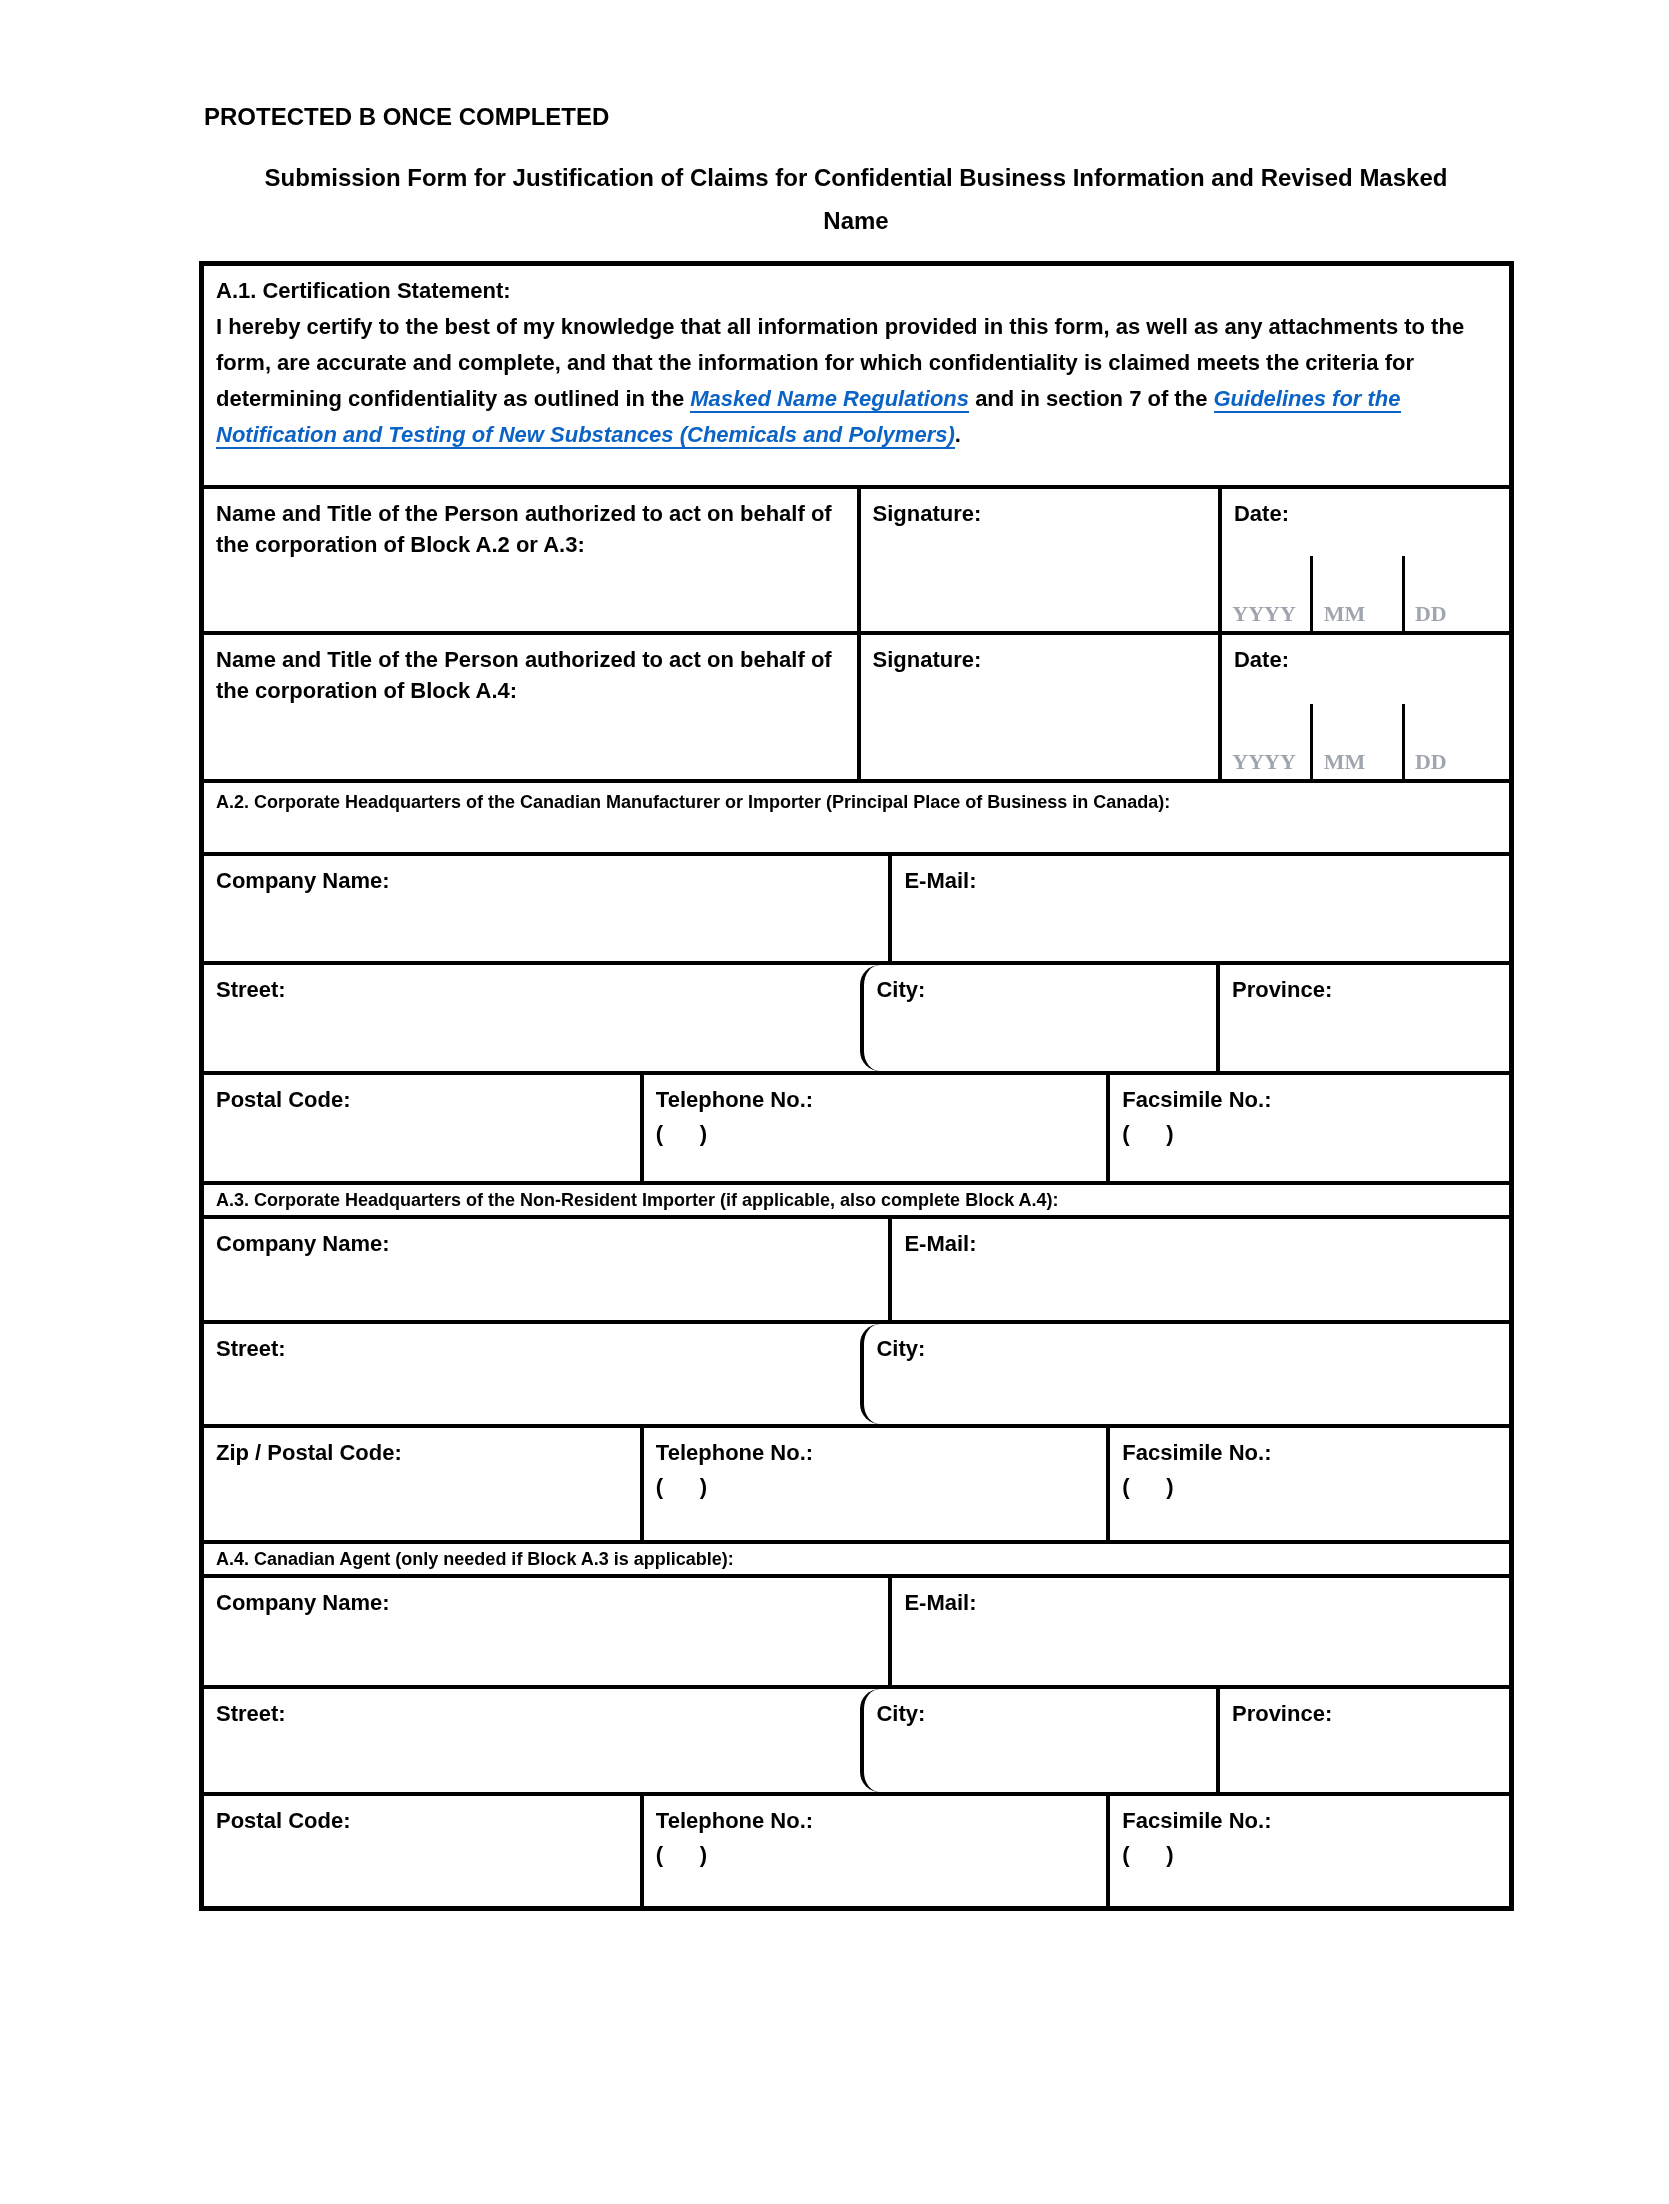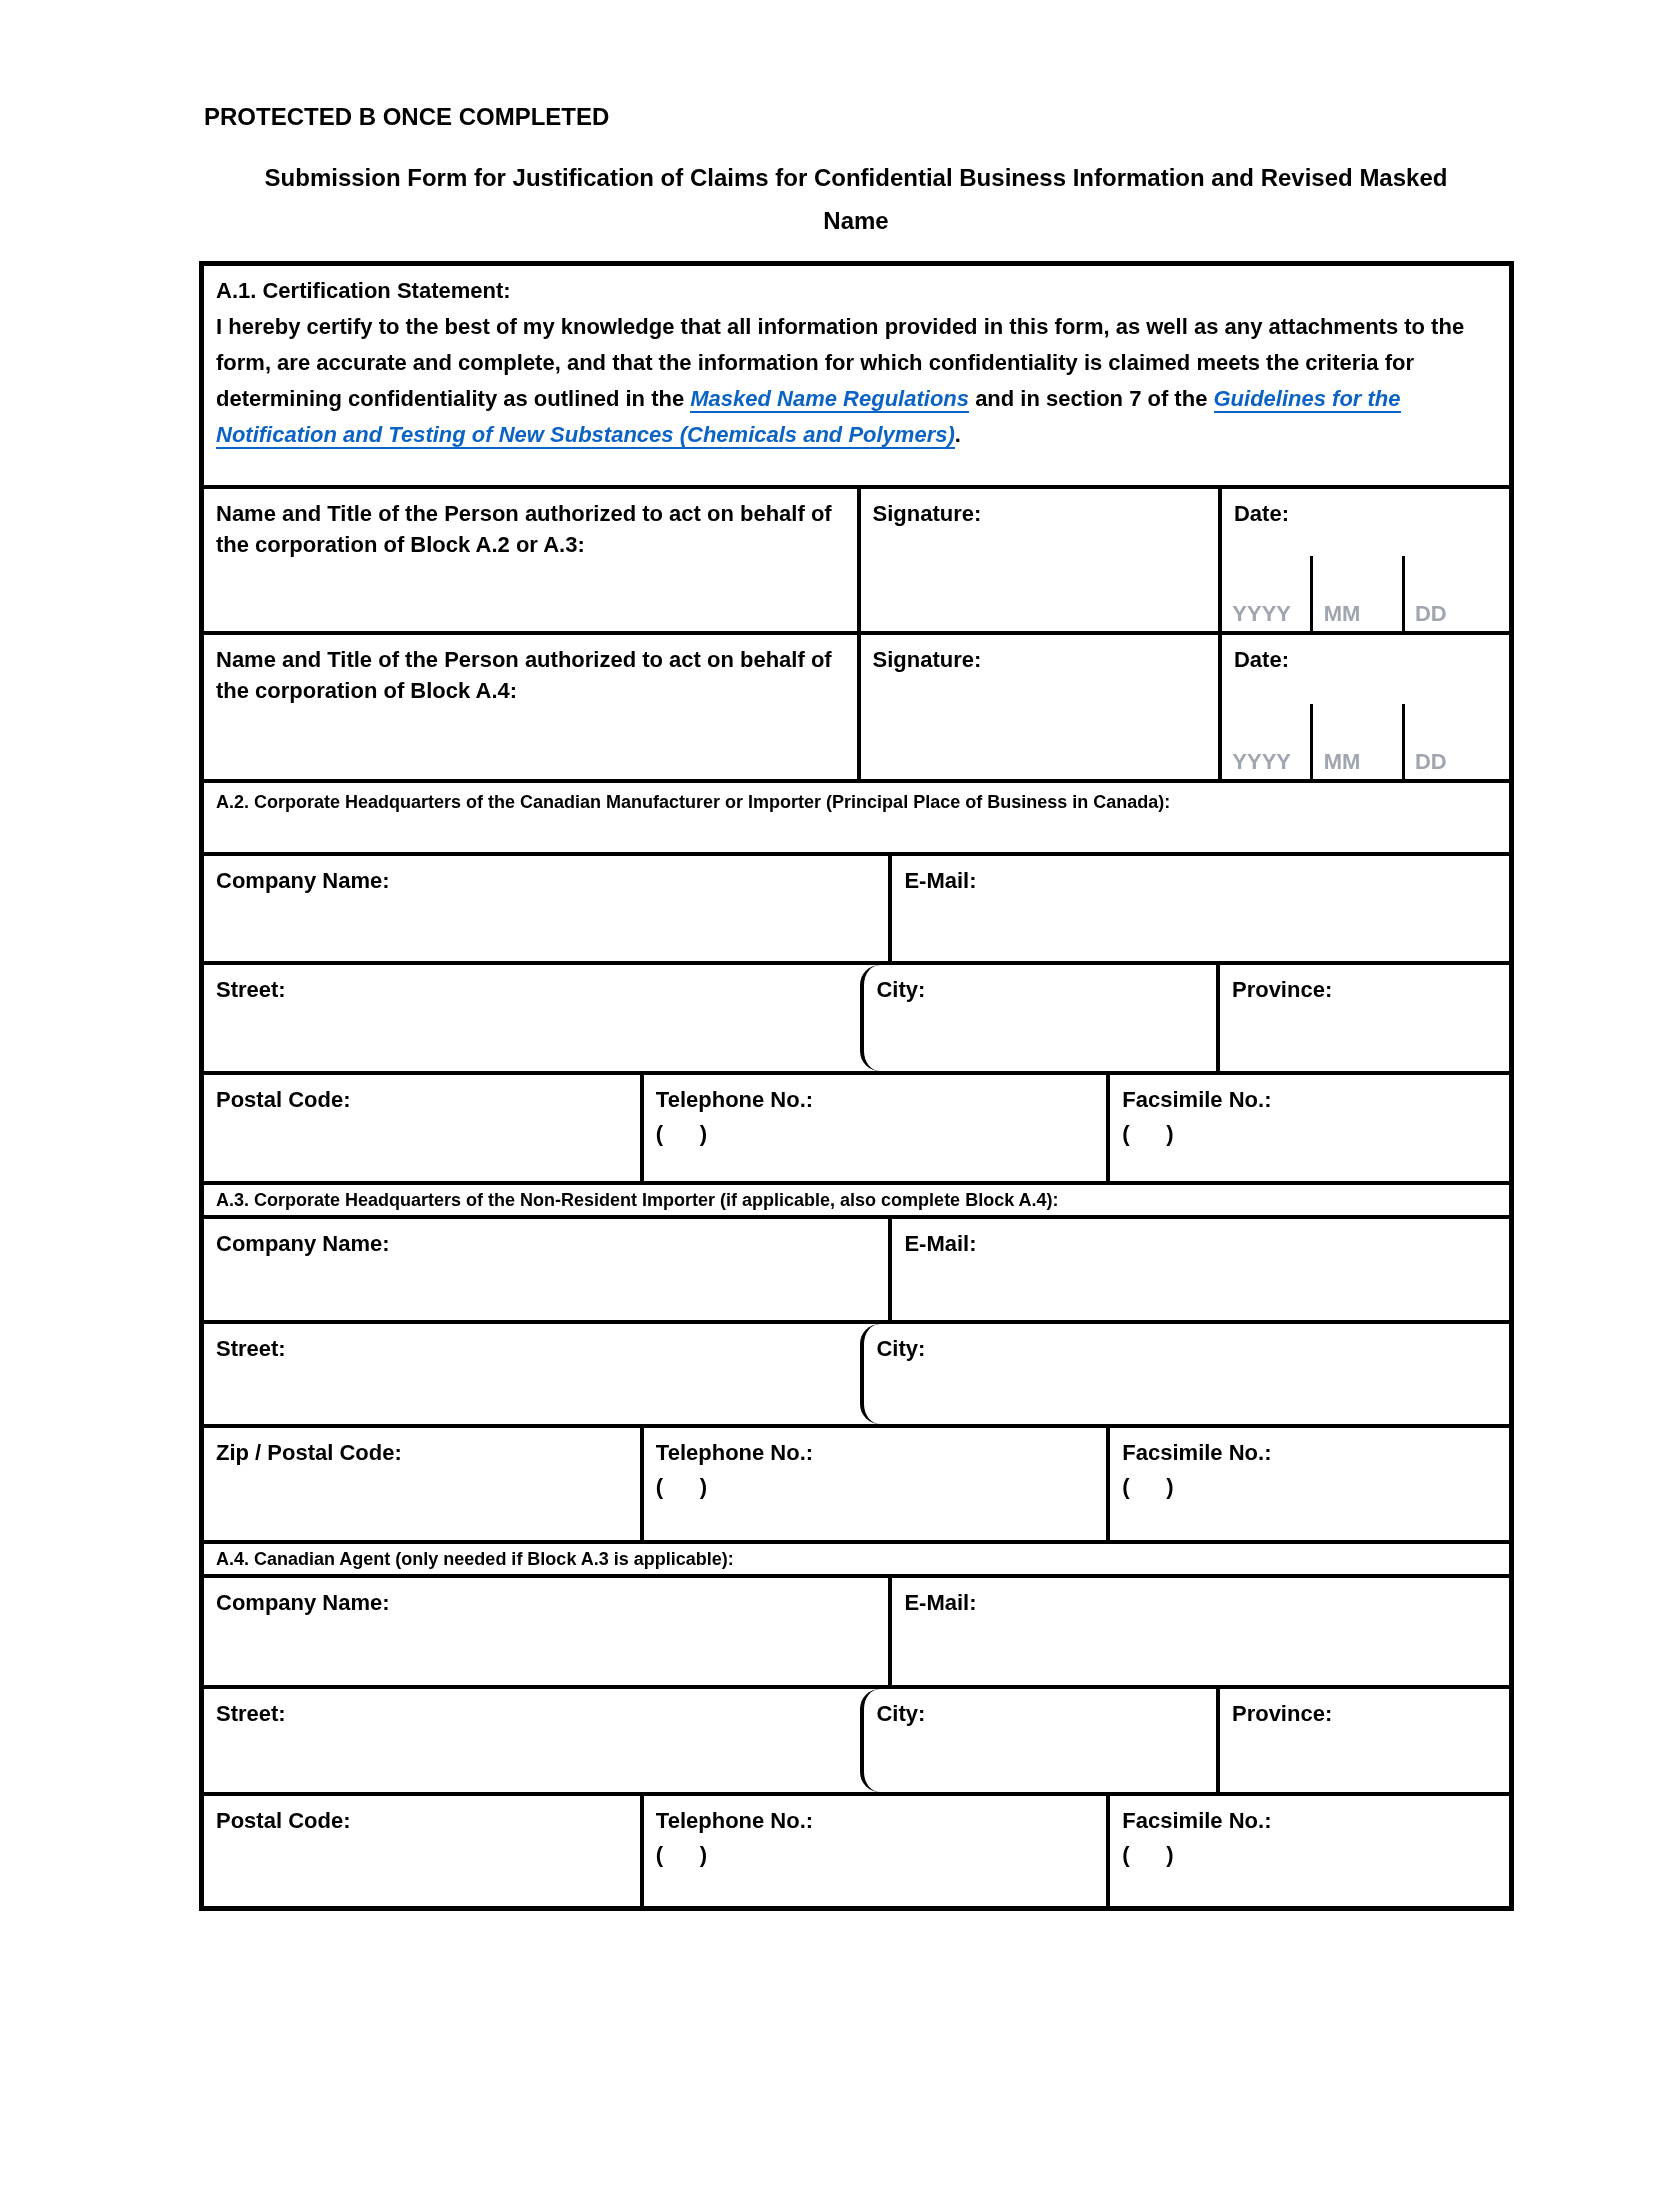--- a/index.html
+++ b/index.html
@@ -66,20 +66,21 @@
   }
   .sec-heading { font-size: 18px; line-height: 33px; display: block; }
   .r-h2 .hcell { padding: 3.4px 12px; }
   .r-h1 .hcell { padding: 0.9px 12px; }
   .r-h1 .sec-heading { line-height: 29px; }
   .hcell { flex: 1; }
 
   .date-grid {
     position: absolute; left: 0; right: 16px; bottom: 0; height: 75px;
     display: flex;
+    font-family: Liberation Serif, serif;
   }
   .date-box { flex: 1; display: flex; align-items: flex-end; padding: 0 0 5.1px 10.3px; }
   .date-box + .date-box { border-left: 3.4px solid #000; }
   .ph { color: #a0a6b0; font-size: 22px; line-height: 24px; }
 
   .paren { font-size: 22px; line-height: 38px; white-space: pre; display: block; }
 
   .page-number {
     position: absolute; left: 199px; top: 2031px; width: 1315px;
     text-align: center; font-size: 22px;

